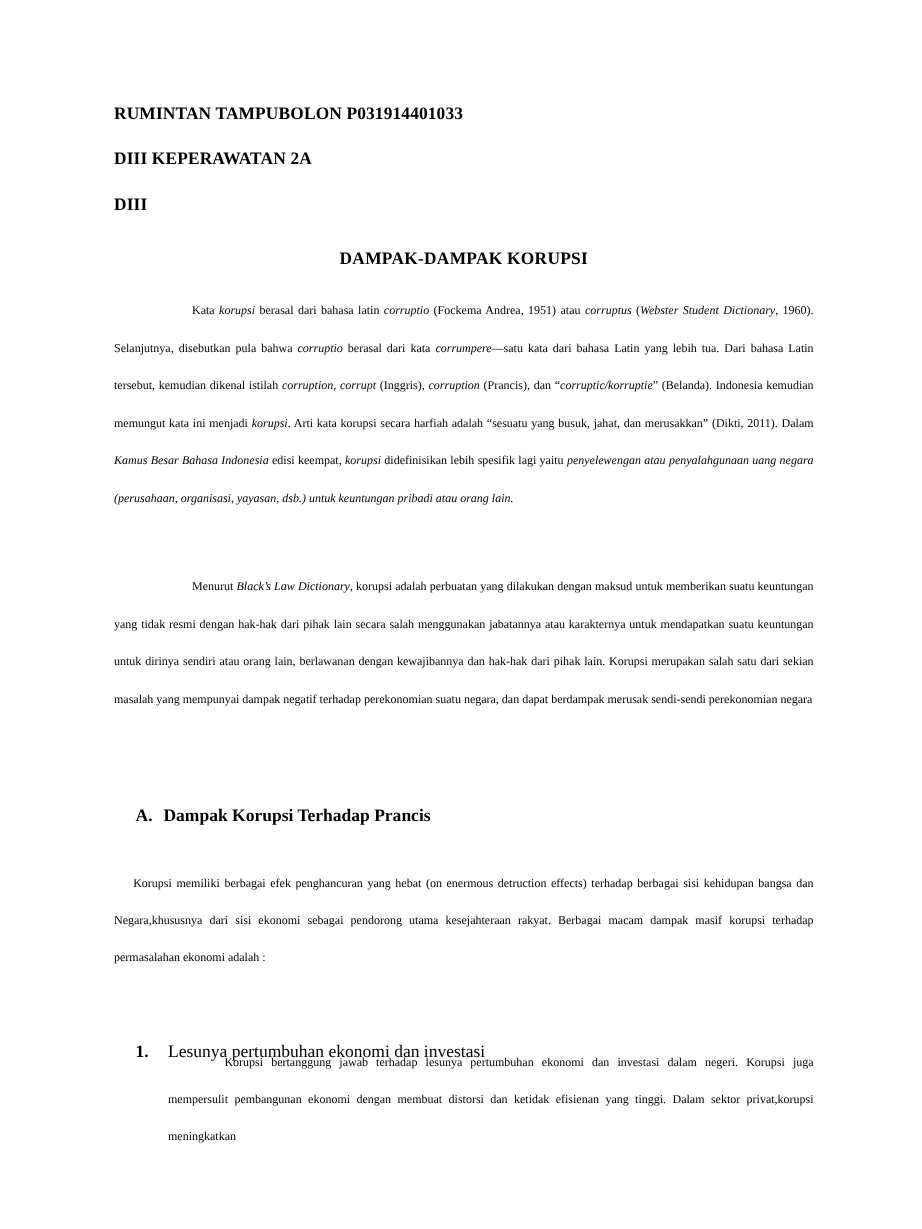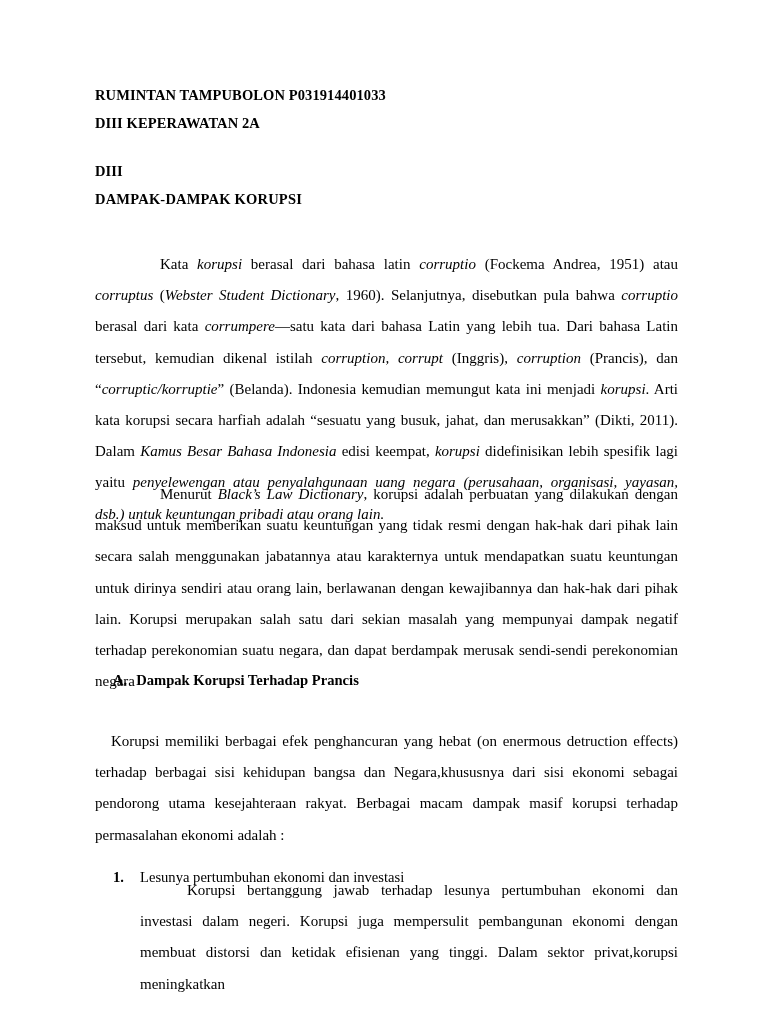--- a/index.html
+++ b/index.html
@@ -33,44 +33,44 @@
   }
 
   
   .hdr-line {
     font-weight: bold;
     font-size: 14.5px;
     letter-spacing: 0.1px;
     line-height: 1;
   }
   .hdr-1 { position: absolute; left: 0; top: 88px; }
-  .hdr-2 { position: absolute; left: 0; top: 116px; }
+  .hdr-2 { position: absolute; left: 0; top: 126px; }
   .hdr-3 { position: absolute; left: 0; top: 164px; }
 
   
   .doc-title {
     position: absolute;
     left: 0;
-    top: 192px;
+    top: 209px;
     width: 583px;
-    text-align: left;
+    text-align: center;
     font-weight: bold;
     font-size: 14.5px;
     letter-spacing: 0.2px;
     line-height: 1;
   }
 
   
   .para {
     position: absolute;
     left: 0;
     width: 583px;
     text-align: justify;
     text-justify: inter-word;
-    font-size: 15px;
+    font-size: 10px;
     line-height: 31.2px;
     hyphens: none;
   }
   .para.indent-first { text-indent: 65px; }
 
   .p1 { top: 234px; }
   .p2 { top: 464px; }
 
   
   .sec-heading {

